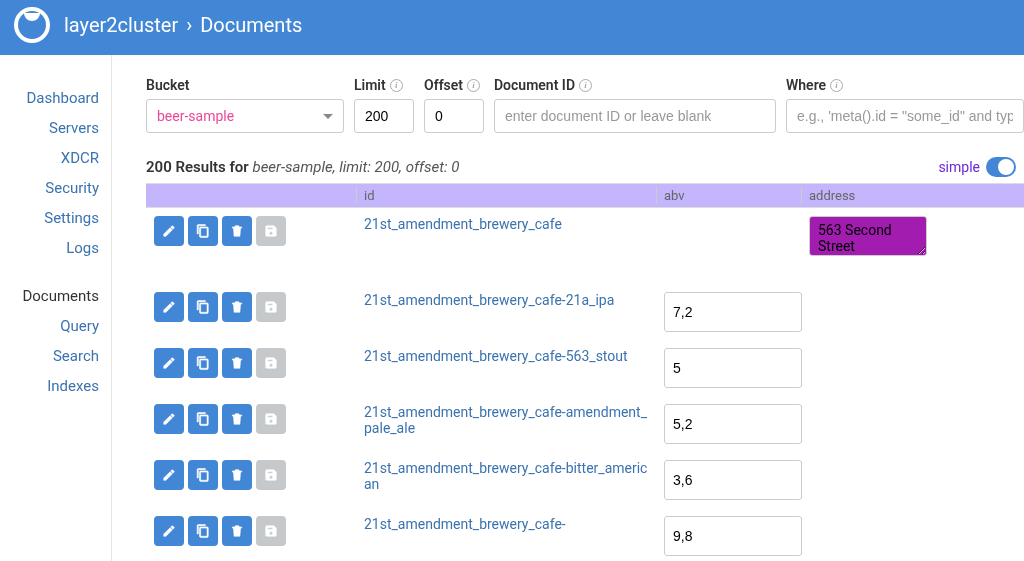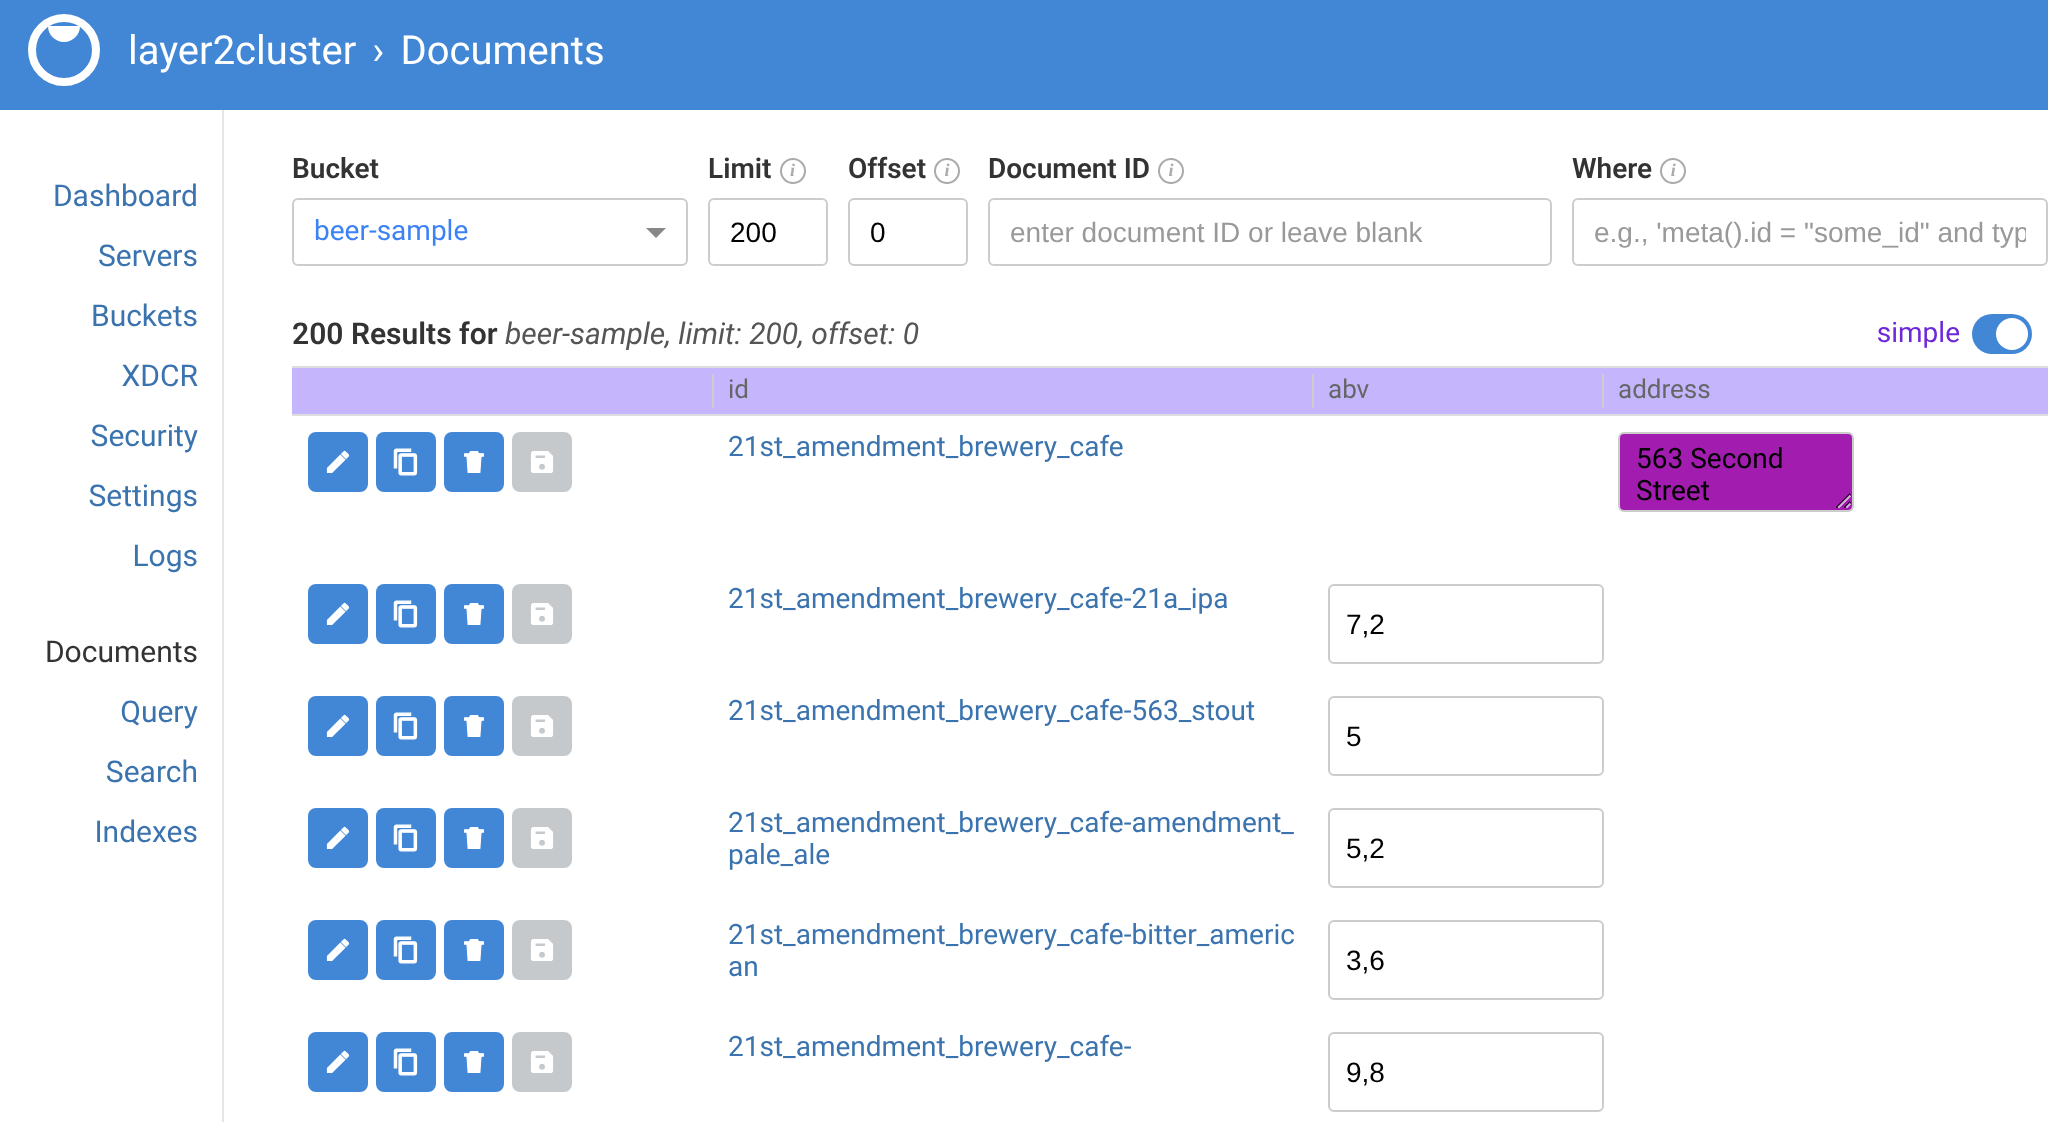--- a/index.html
+++ b/index.html
@@ -97,21 +97,21 @@
     font-size: 14px;
     height: 34px;
     background: #fff;
   }
   .form-select {
     position: relative;
     display: flex;
     align-items: center;
     justify-content: space-between;
     cursor: pointer;
-    color: #3b82f6;
+    color: #ec4899;
   }
   .caret {
     width: 0; height: 0;
     border-left: 5px solid transparent;
     border-right: 5px solid transparent;
     border-top: 5px solid #888;
   }
   .form-control::placeholder { color: #999; }
   .w-bucket { width: 198px; }
   .w-limit { width: 60px; }
@@ -230,21 +230,20 @@
     <span>layer2cluster</span>
     <span>›</span>
     <span>Documents</span>
   </div>
 </div>
 
 <div class="layout">
   <nav class="sidebar" id="sidebar">
       <a>Dashboard</a>
       <a>Servers</a>
-      <a>Buckets</a>
       <a>XDCR</a>
       <a>Security</a>
       <a>Settings</a>
       <a>Logs</a>
       <div style="height: 18px;"></div>
       <a class="active">Documents</a>
       <a>Query</a>
       <a>Search</a>
       <a>Indexes</a>
     </nav>

